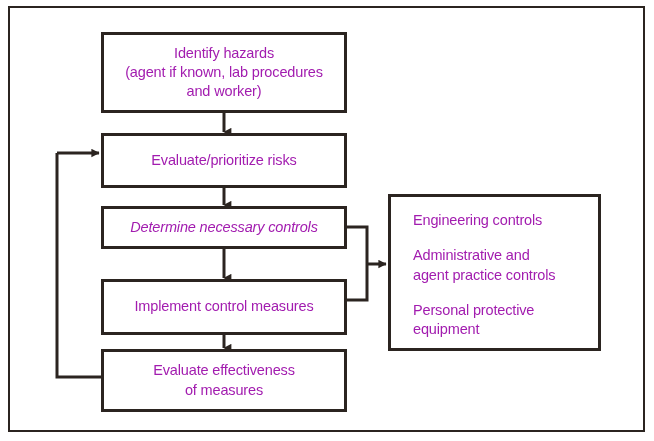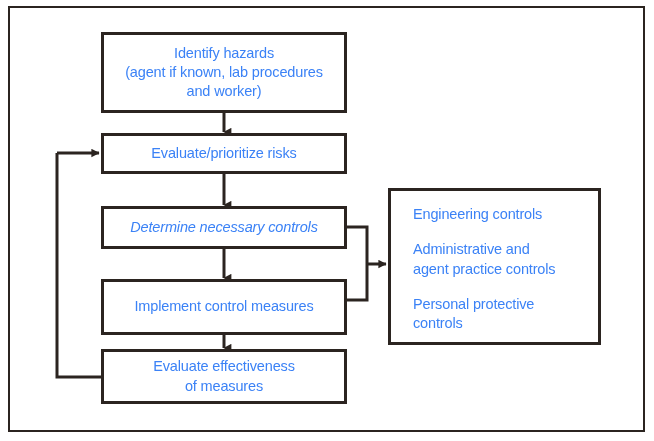--- a/index.html
+++ b/index.html
@@ -38,64 +38,64 @@
   }
   .flow-node {
     position: absolute;
     box-sizing: border-box;
     border: 3px solid #2b2420;
     background: #ffffff;
     display: flex;
     flex-direction: column;
     align-items: center;
     justify-content: center;
-    color: #3b82f6;
+    color: #a21caf;
     font-size: 14.5px;
     line-height: 1.33;
     text-align: center;
     letter-spacing: -0.15px;
   }
   .flow-node .node-line {
     display: block;
     white-space: nowrap;
   }
   #node-identify-hazards {
     left: 101px;
     top: 32px;
     width: 246px;
     height: 81px;
   }
   #node-evaluate-risks {
     left: 101px;
     top: 133px;
     width: 246px;
-    height: 41px;
+    height: 55px;
   }
   #node-determine-controls {
     left: 101px;
     top: 206px;
     width: 246px;
     height: 43px;
     font-style: italic;
   }
   #node-implement-measures {
     left: 101px;
     top: 279px;
     width: 246px;
     height: 56px;
   }
   #node-evaluate-effectiveness {
     left: 101px;
     top: 349px;
     width: 246px;
-    height: 55px;
+    height: 63px;
   }
   #node-controls-list {
     left: 388px;
-    top: 188px;
+    top: 194px;
     width: 213px;
     height: 157px;
     display: block;
     padding: 14px 0 0 22px;
     text-align: left;
   }
   #node-controls-list .control-item {
     display: block;
     white-space: nowrap;
     text-align: left;
@@ -166,17 +166,17 @@
   <div class="flow-node" id="node-controls-list">
     <span class="control-item">
       <span class="control-line">Engineering controls</span>
     </span>
     <span class="control-item">
       <span class="control-line">Administrative and</span>
       <span class="control-line">agent practice controls</span>
     </span>
     <span class="control-item">
       <span class="control-line">Personal protective</span>
-      <span class="control-line">controls</span>
+      <span class="control-line">equipment</span>
     </span>
   </div>
 
 </div>
 
 </body></html>

